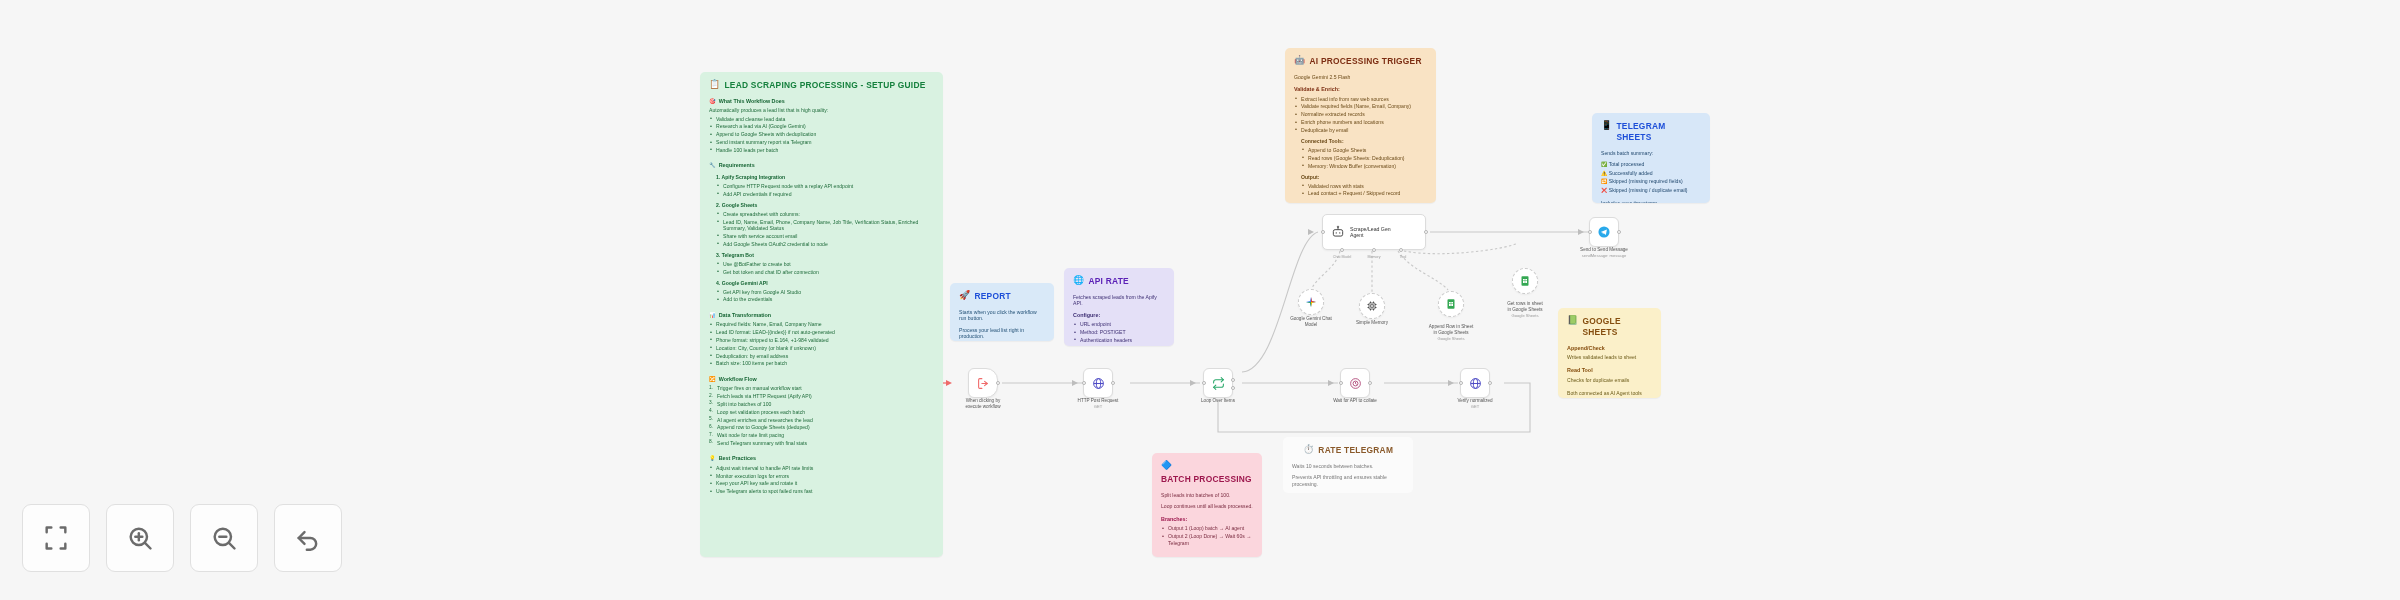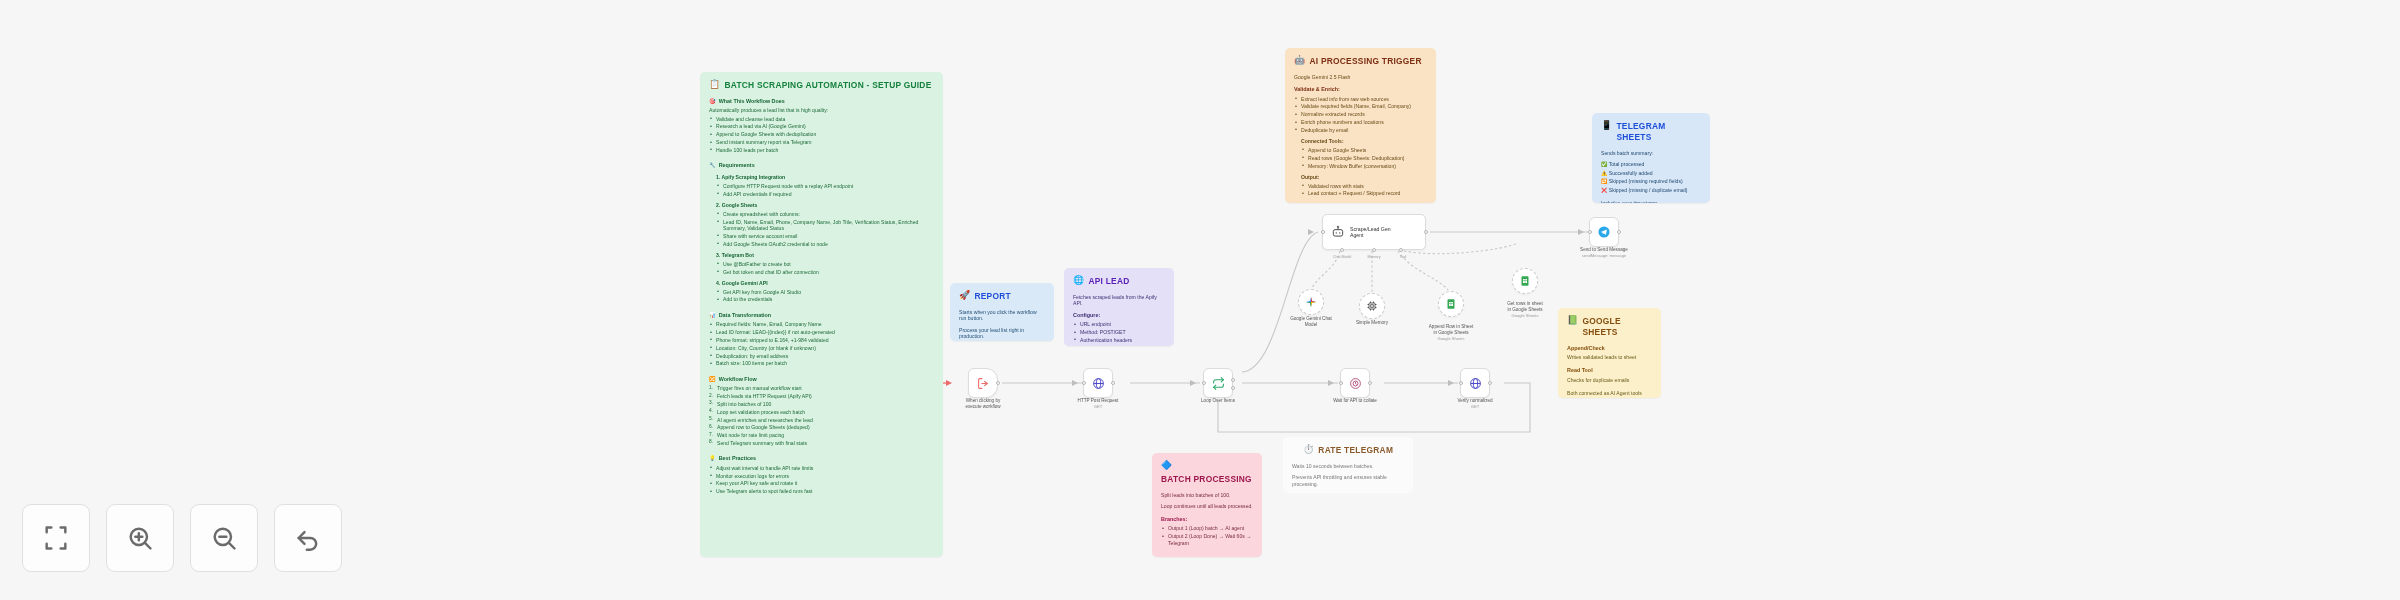--- a/index.html
+++ b/index.html
@@ -147,21 +147,21 @@
       <polygon points="1314,232 1308,229 1308,235"></polygon>
       <polygon points="1584,232 1578,229 1578,235"></polygon>
     </g>
     <polygon points="952,383 946,380 946,386" fill="#ef6a6a"></polygon>
     <path d="M 938 383 L 948 383" stroke="#ef6a6a" stroke-width="1.2" fill="none"></path>
   </svg>
 
   <div class="note note-green" style="left:700px; top:72px; width:243px; height:485px;">
     <h3>
       <span class="ic">📋</span>
-      <span>BATCH SCRAPING AUTOMATION - SETUP GUIDE</span>
+      <span>LEAD SCRAPING PROCESSING - SETUP GUIDE</span>
     </h3>
     <div class="sec">
         <span>🎯</span>
         <span>What This Workflow Does</span>
       </div>
     <p>Automatically produces a lead list that is high quality:</p>
     <ul>
       <li>Validate and cleanse lead data</li>
       <li>Research a lead via AI (Google Gemini)</li>
       <li>Append to Google Sheets with deduplication</li>
@@ -237,21 +237,21 @@
       <span class="ic">🚀</span>
       <span>REPORT</span>
     </h3>
     <p>Starts when you click the workflow run button.</p>
     <p style="margin-top:5px">Process your lead list right in production.</p>
   </div>
 
   <div class="note note-purple" style="left:1064px; top:268px; width:110px; height:78px;">
     <h3>
       <span class="ic">🌐</span>
-      <span>API LEAD</span>
+      <span>API RATE</span>
     </h3>
     <p>Fetches scraped leads from the Apify API.</p>
     <div class="sec" style="margin-top:5px">
         <span>Configure:</span>
       </div>
     <ul>
       <li>URL endpoint</li>
       <li>Method: POST/GET</li>
       <li>Authentication headers</li>
       <li>Request body with query params</li>

